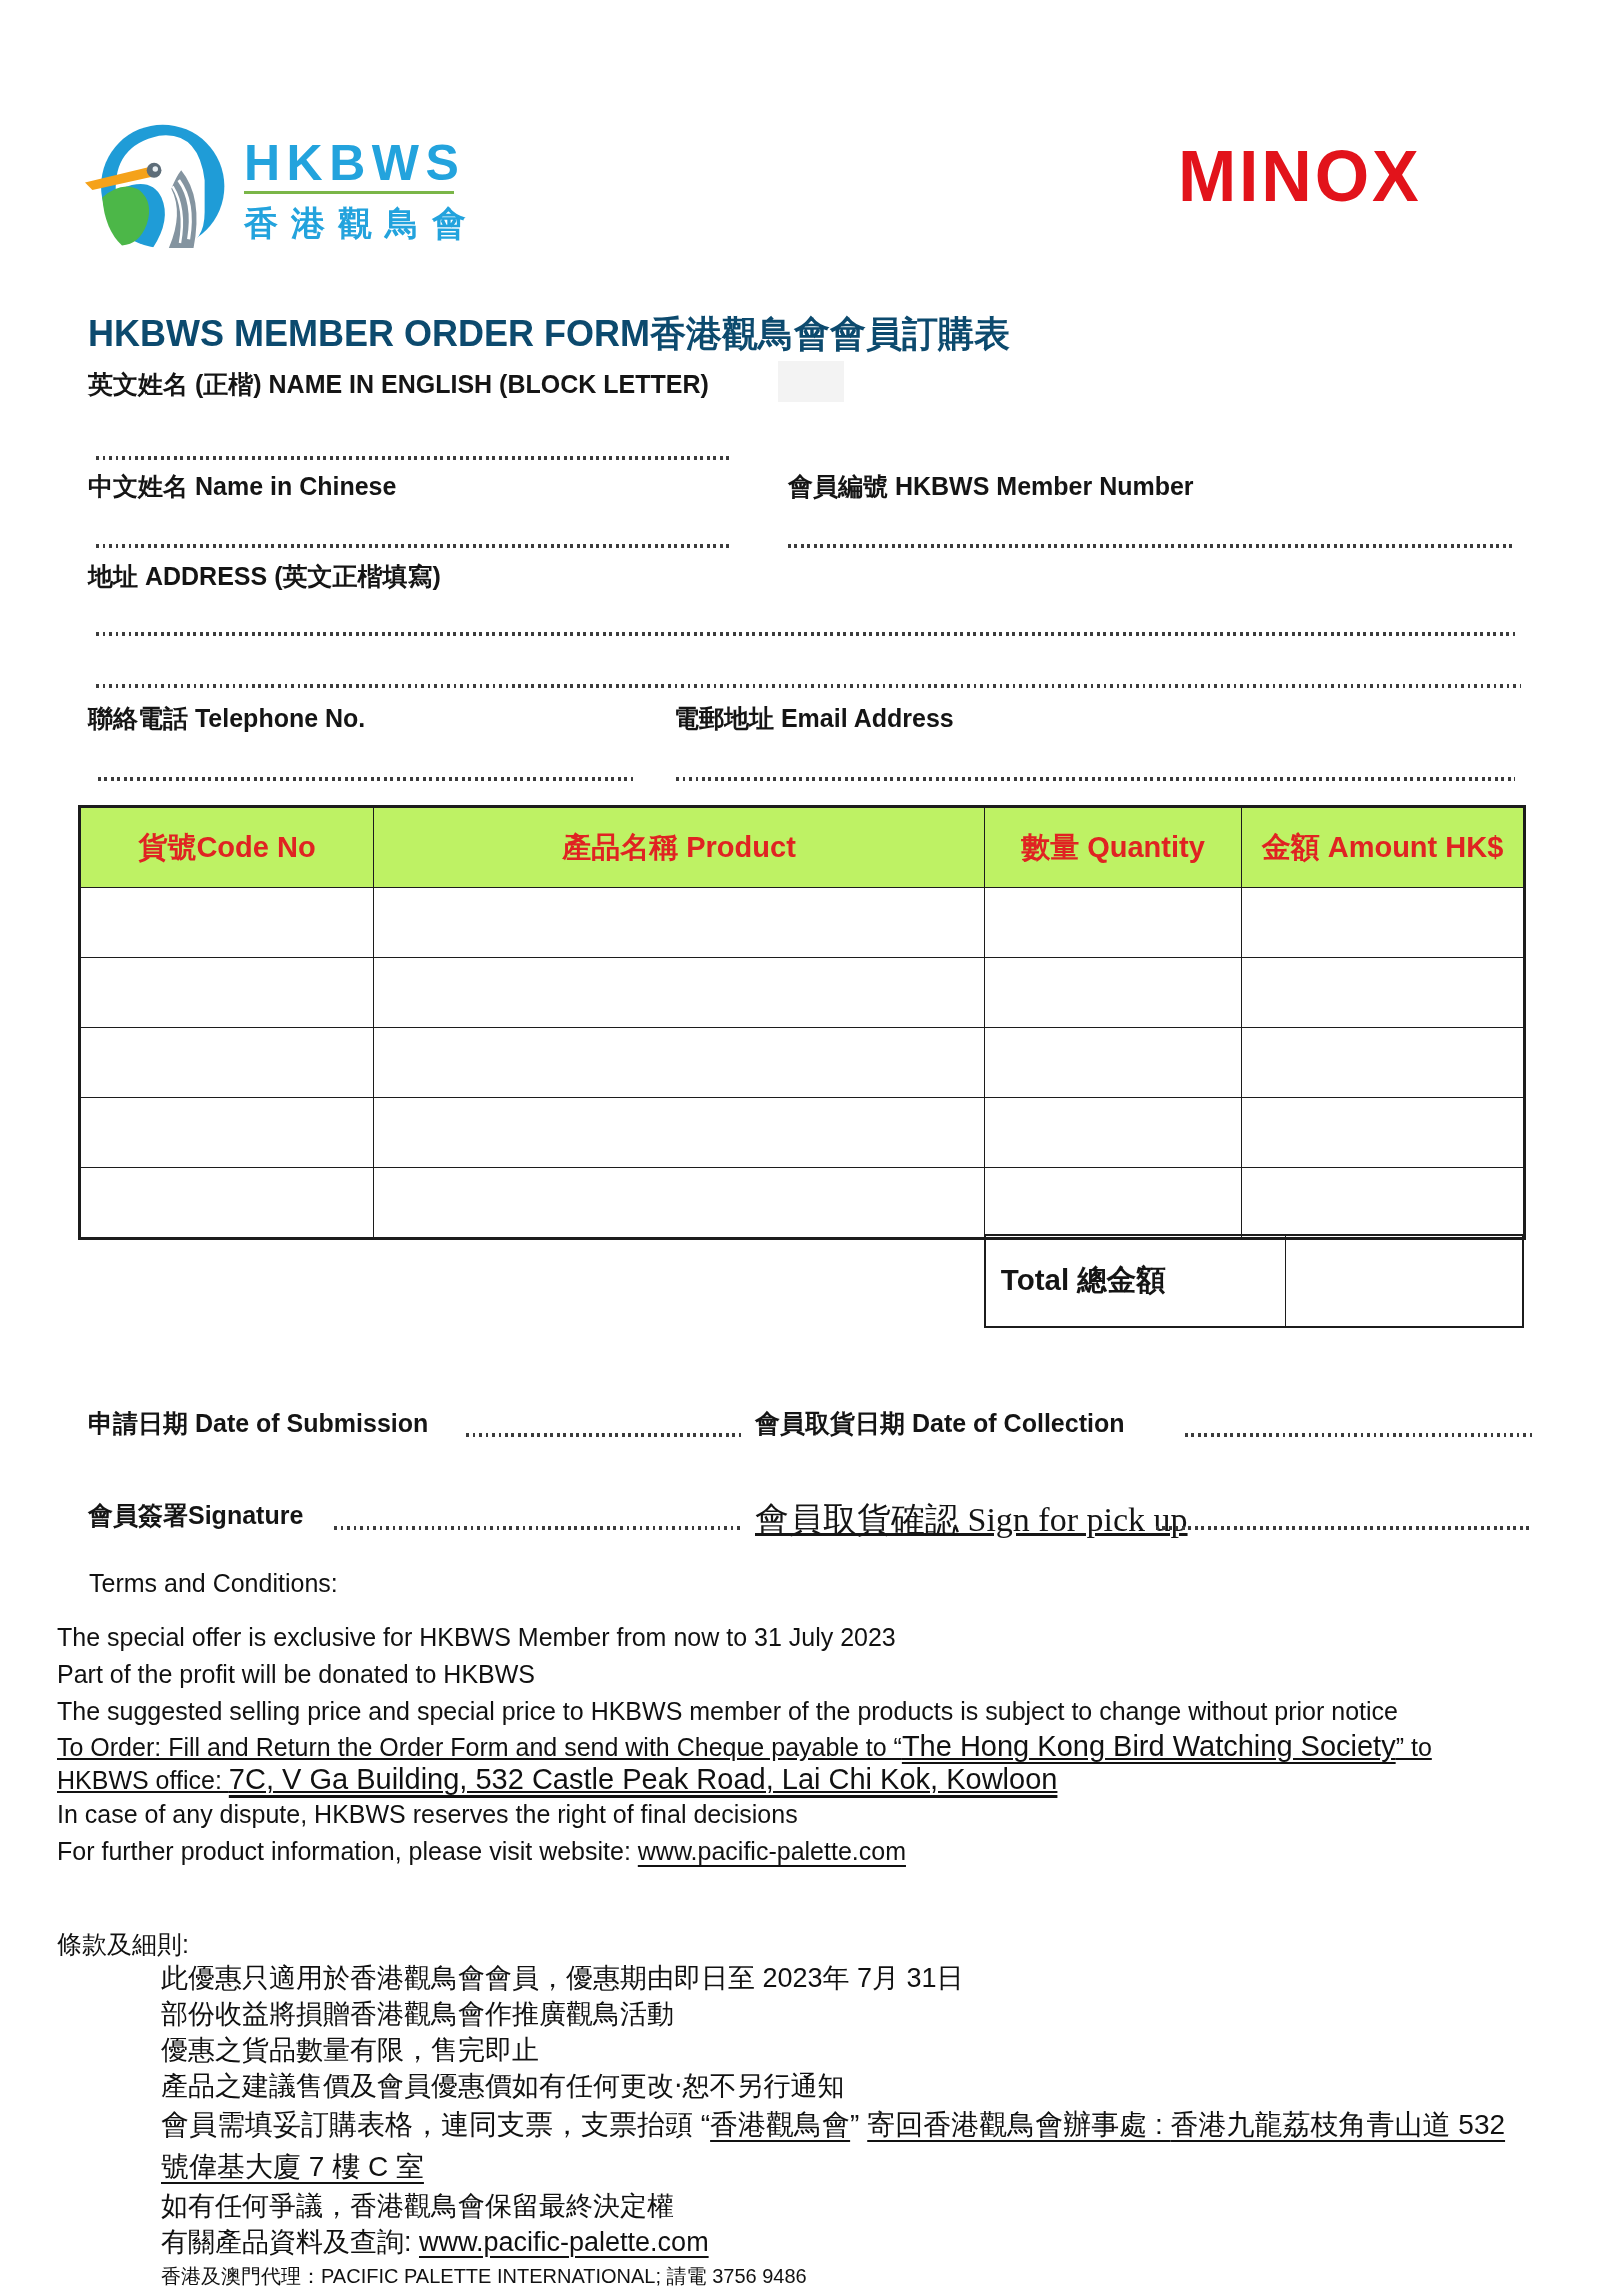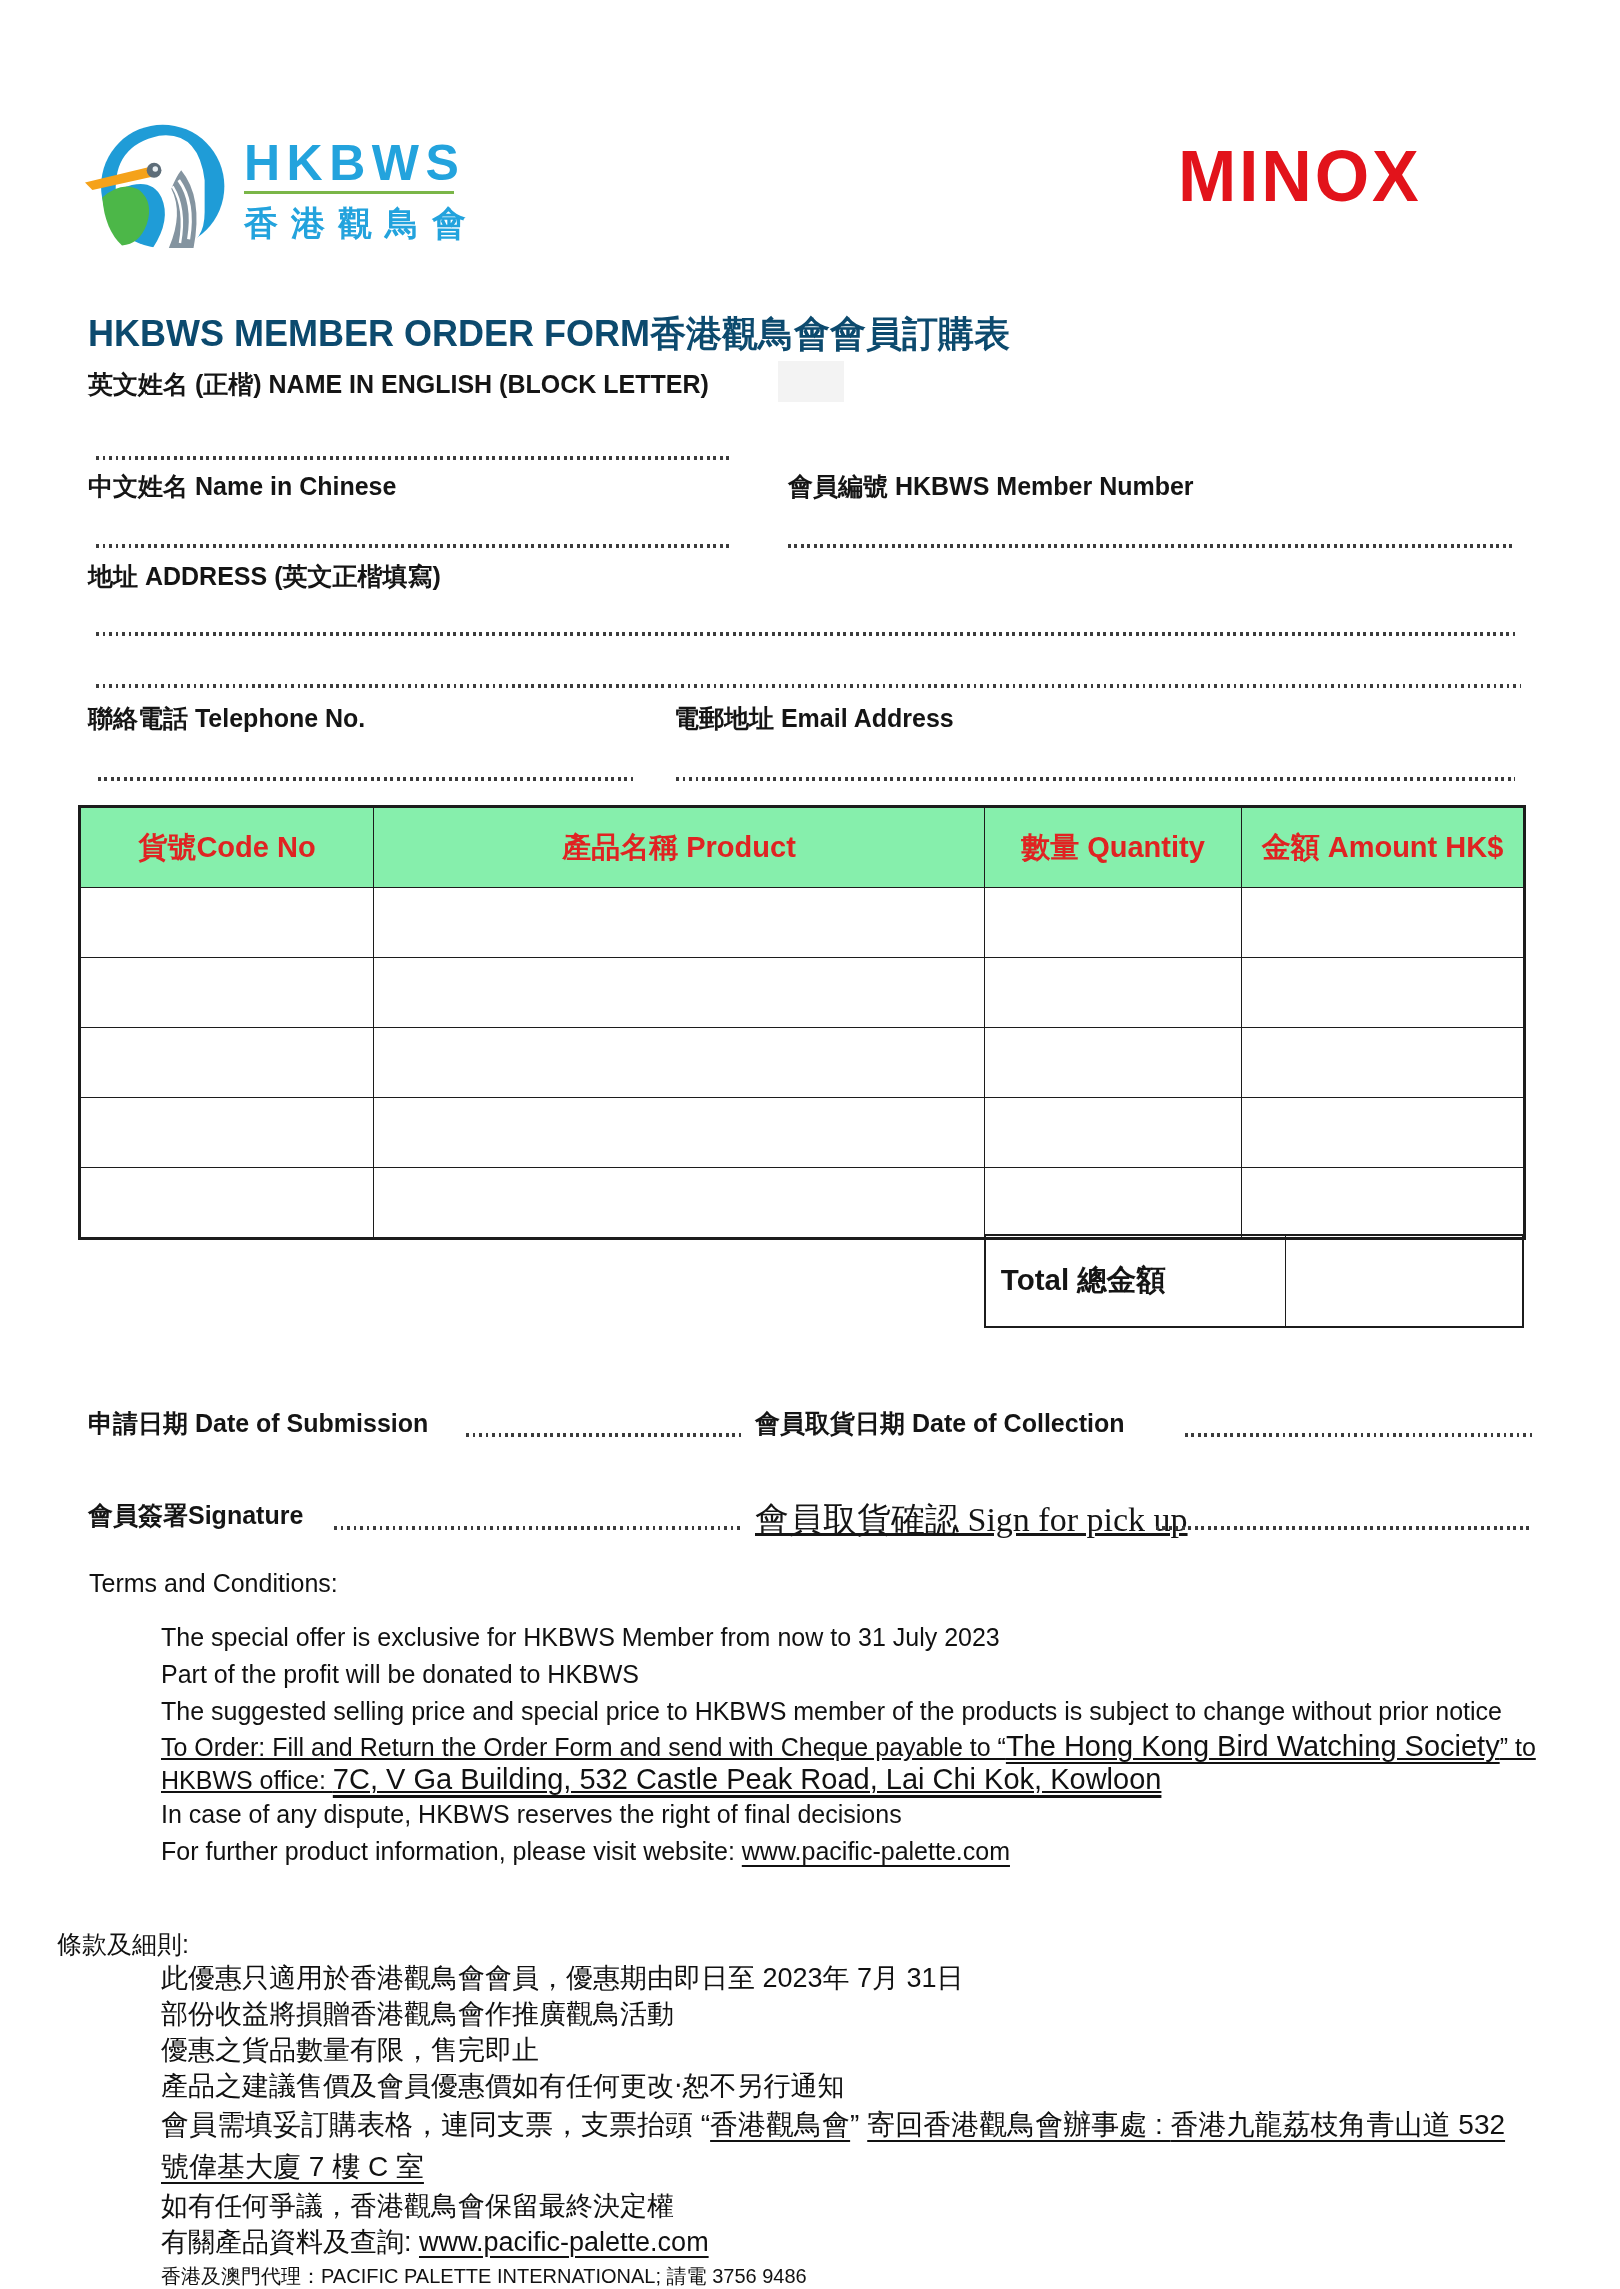--- a/index.html
+++ b/index.html
@@ -28,34 +28,34 @@
   
   .dots{position:absolute;height:3.7px;
     background-image:repeating-linear-gradient(90deg,#3c3c3c 0 2.8px,transparent 2.8px 6.5px);}
   
   .artifact{position:absolute;background:#f3f3f3;}
   
   .order-table{position:absolute;left:78px;top:805px;width:1445px;border-collapse:collapse;table-layout:fixed;}
   .order-table th,.order-table td{border:1.8px solid #1c1c1c;padding:0;}
   .order-table{border:3.7px solid #1c1c1c;}
   .order-table th{
-    height:79px;background:#86efac;color:#e02322;
+    height:79px;background:#bef264;color:#e02322;
     font-size:29px;font-weight:bold;text-align:center;
   }
   .order-table td{height:69px;background:#fff;}
   .col-code{width:294px;}.col-product{width:611px;}.col-qty{width:257px;}.col-amt{width:283px;}
   .total-box{position:absolute;left:984px;top:1234px;width:540px;height:94px;
     border:2.8px solid #1c1c1c;display:flex;box-sizing:border-box;}
   .total-label-cell{width:300px;box-sizing:border-box;border-right:1.8px solid #1c1c1c;
     display:flex;align-items:center;padding-left:14.8px;font-size:29.5px;font-weight:bold;white-space:nowrap;}
   .total-amount-cell{flex:1;}
   
   .terms-en{position:absolute;left:57px;top:1569px;width:1532px;font-size:25px;color:#111;}
   .terms-en .t-heading{line-height:28px;margin-bottom:22px;margin-left:32px;}
-  .titem{margin-left:104px;line-height:37px;}
+  .titem{line-height:37px;}
   .titem.tall{line-height:32px;text-decoration:underline;}
   .soc-u{font-size:29px;text-decoration:underline;text-decoration-thickness:1.8px;text-underline-offset:5.5px;}
   .addr-u{font-size:29px;text-decoration:underline;text-decoration-thickness:2.8px;text-underline-offset:5.5px;}
   .url-u{text-decoration:underline;text-decoration-thickness:1.8px;text-underline-offset:4.6px;}
   .terms-zh{position:absolute;left:57px;top:1929px;width:1541px;font-size:27px;color:#111;}
   .terms-zh .t-heading{font-size:25px;line-height:31px;}
   .zitem{margin-left:104px;line-height:36px;}
   .zitem.zmail{font-size:28px;line-height:42px;}
   .zh-u{text-decoration:underline;text-decoration-thickness:1.8px;text-underline-offset:5.5px;}
   .zitem.zagent{font-size:20px;line-height:33px;}

